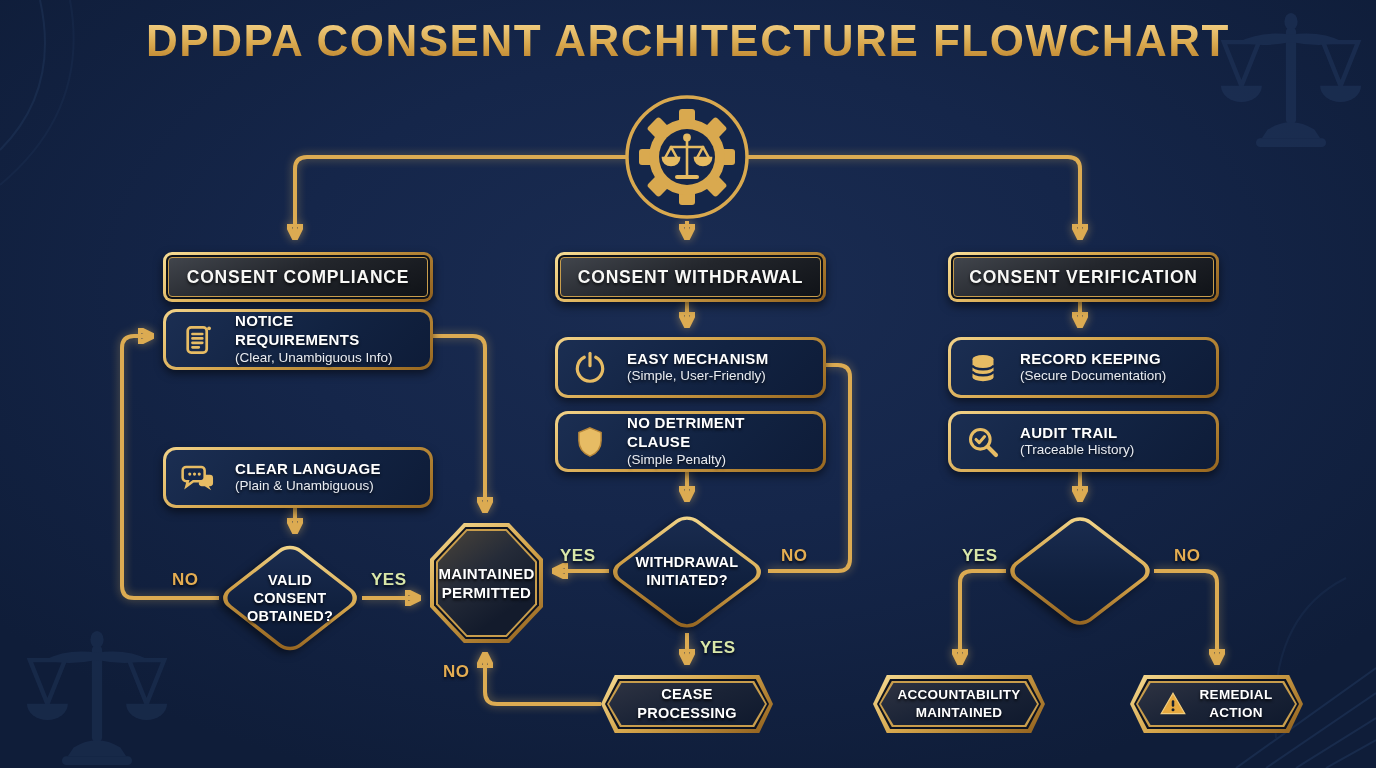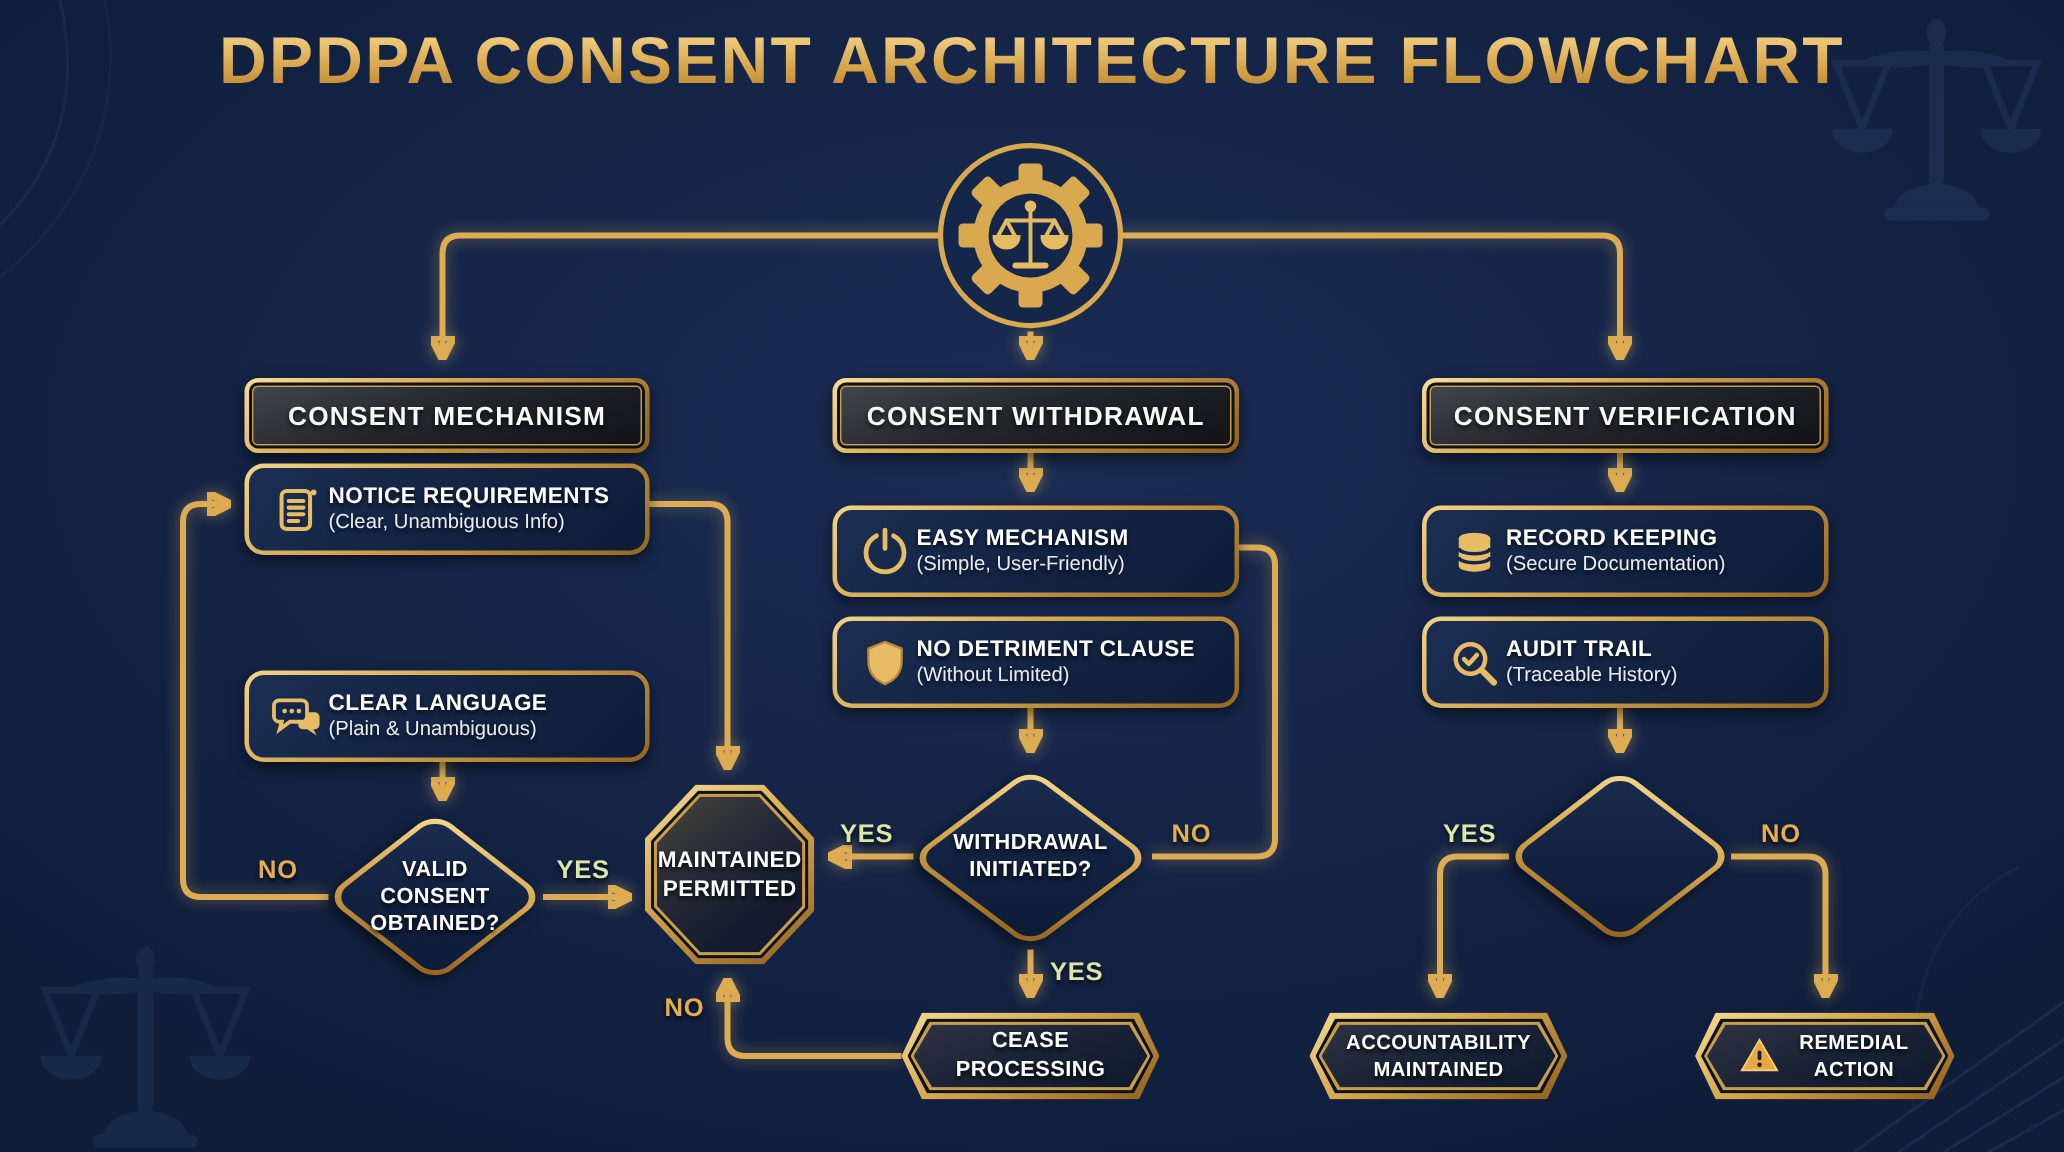--- a/index.html
+++ b/index.html
@@ -30,21 +30,21 @@
   .hdr-in{height:100%;border-radius:4px;border:1px solid #c89d4c;box-sizing:border-box;
           background:linear-gradient(160deg,#41454c 0%,#23262c 45%,#101318 100%);
           display:flex;align-items:center;justify-content:center;}
   .hdr-in span{color:#f8f8f6;font-weight:700;font-size:17.5px;letter-spacing:.8px;text-shadow:0 2px 3px rgba(0,0,0,.7);}
   
   .gbox{position:absolute;border-radius:13px;padding:3px;
         background:linear-gradient(150deg,#f2d389 0%,#d3a34a 45%,#96661f 100%);
         box-shadow:0 4px 9px rgba(0,0,0,.5);}
   .gbox-in{height:100%;border-radius:10px;box-sizing:border-box;
            background:linear-gradient(135deg,#1b2e52 0%,#122342 55%,#0e1c38 100%);
-           display:flex;align-items:center;gap:1px;padding:12px 12px;}
+           display:flex;align-items:center;gap:17px;padding:12px 12px;}
   .bicon{flex:0 0 40px;height:40px;display:flex;align-items:center;justify-content:center;}
   .btxt{display:flex;flex-direction:column;line-height:1.25;}
   .btxt b{color:#ffffff;font-size:15px;font-weight:700;letter-spacing:.3px;text-shadow:0 2px 3px rgba(0,0,0,.7);}
   .btxt i{color:#e9ecf2;font-size:13.5px;font-style:normal;font-weight:400;text-shadow:0 2px 3px rgba(0,0,0,.7);}
   
   .diamond{position:absolute;border-radius:16px;
            background:linear-gradient(150deg,#f4d98f 0%,#d2a249 50%,#8f5f1d 100%);
            box-shadow:0 5px 10px rgba(0,0,0,.5);}
   .diamond .din{position:absolute;inset:4px;border-radius:13px;
            background:linear-gradient(135deg,#1a2c50 0%,#10203e 60%,#0d1b36 100%);}
@@ -172,21 +172,21 @@
         <path d="M46 71 a8 7 0 0 0 16 0 z" fill="#e5bb62"></path>
         <path d="M78 71 a8 7 0 0 0 16 0 z" fill="#e5bb62"></path>
         <path d="M60 90 H80" stroke-width="4"></path>
       </g>
     </svg>
   </div>
 
   <div class="hdr" style="left:163px;top:252px;width:264px;height:44px">
     <div class="hdr-gap">
         <div class="hdr-in">
-          <span>CONSENT MECHANISM</span>
+          <span>CONSENT COMPLIANCE</span>
         </div>
       </div>
   </div>
   <div class="hdr" style="left:555px;top:252px;width:265px;height:44px">
     <div class="hdr-gap">
         <div class="hdr-in">
           <span>CONSENT WITHDRAWAL</span>
         </div>
       </div>
   </div>
@@ -247,21 +247,21 @@
   </div>
   <div class="gbox" style="left:555px;top:411px;width:265px;height:55px">
     <div class="gbox-in">
       <span class="bicon">
         <svg width="36" height="36" viewBox="0 0 24 24">
           <path d="M12 2.6 L19.4 5.6 V11 c0 5 -3 8.6 -7.4 10.4 C7.6 19.6 4.6 16 4.6 11 V5.6 Z" fill="#e7bc64" stroke="#b9883a" stroke-width="1"></path>
         </svg>
       </span>
       <span class="btxt">
         <b>NO DETRIMENT CLAUSE</b>
-        <i>(Without Limited)</i>
+        <i>(Simple Penalty)</i>
       </span>
     </div>
   </div>
 
   <div class="gbox" style="left:948px;top:337px;width:265px;height:55px">
     <div class="gbox-in">
       <span class="bicon">
         <svg width="36" height="36" viewBox="0 0 24 24">
           <g fill="#e7bc64">
             <rect x="5" y="6" width="14" height="12.2"></rect>

